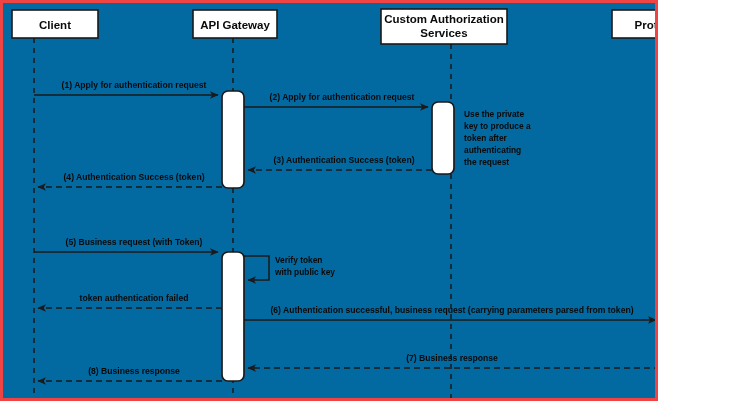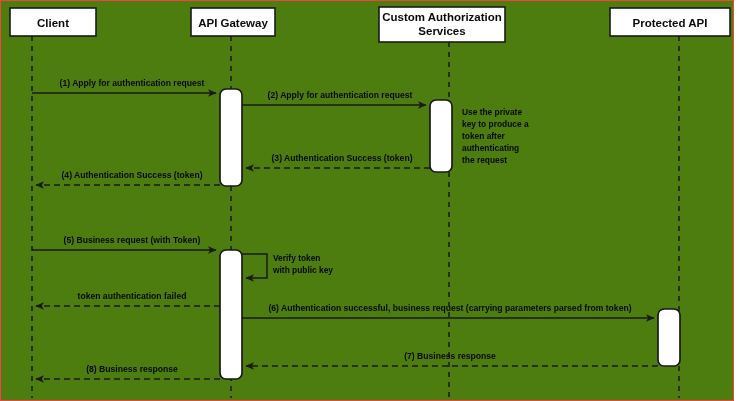--- a/index.html
+++ b/index.html
@@ -5,26 +5,26 @@
   html, body {
     margin: 0;
     padding: 0;
     background: #ffffff;
   }
   body {
     font-family: "Liberation Sans", sans-serif;
   }
   #canvas {
     position: relative;
-    width: 734px;
+    width: 658px;
     height: 401px;
-    background: #4d7c0f;
+    background: #0369a1;
     overflow: hidden;
     box-sizing: border-box;
-    border: 1px solid #ef4444;
+    border: 3px solid #ef4444;
   }
   svg#diagram {
     position: absolute;
     left: 0;
     top: 0;
     width: 738px;
     height: 401px;
   }
   .lifeline-box {
     fill: #ffffff;

